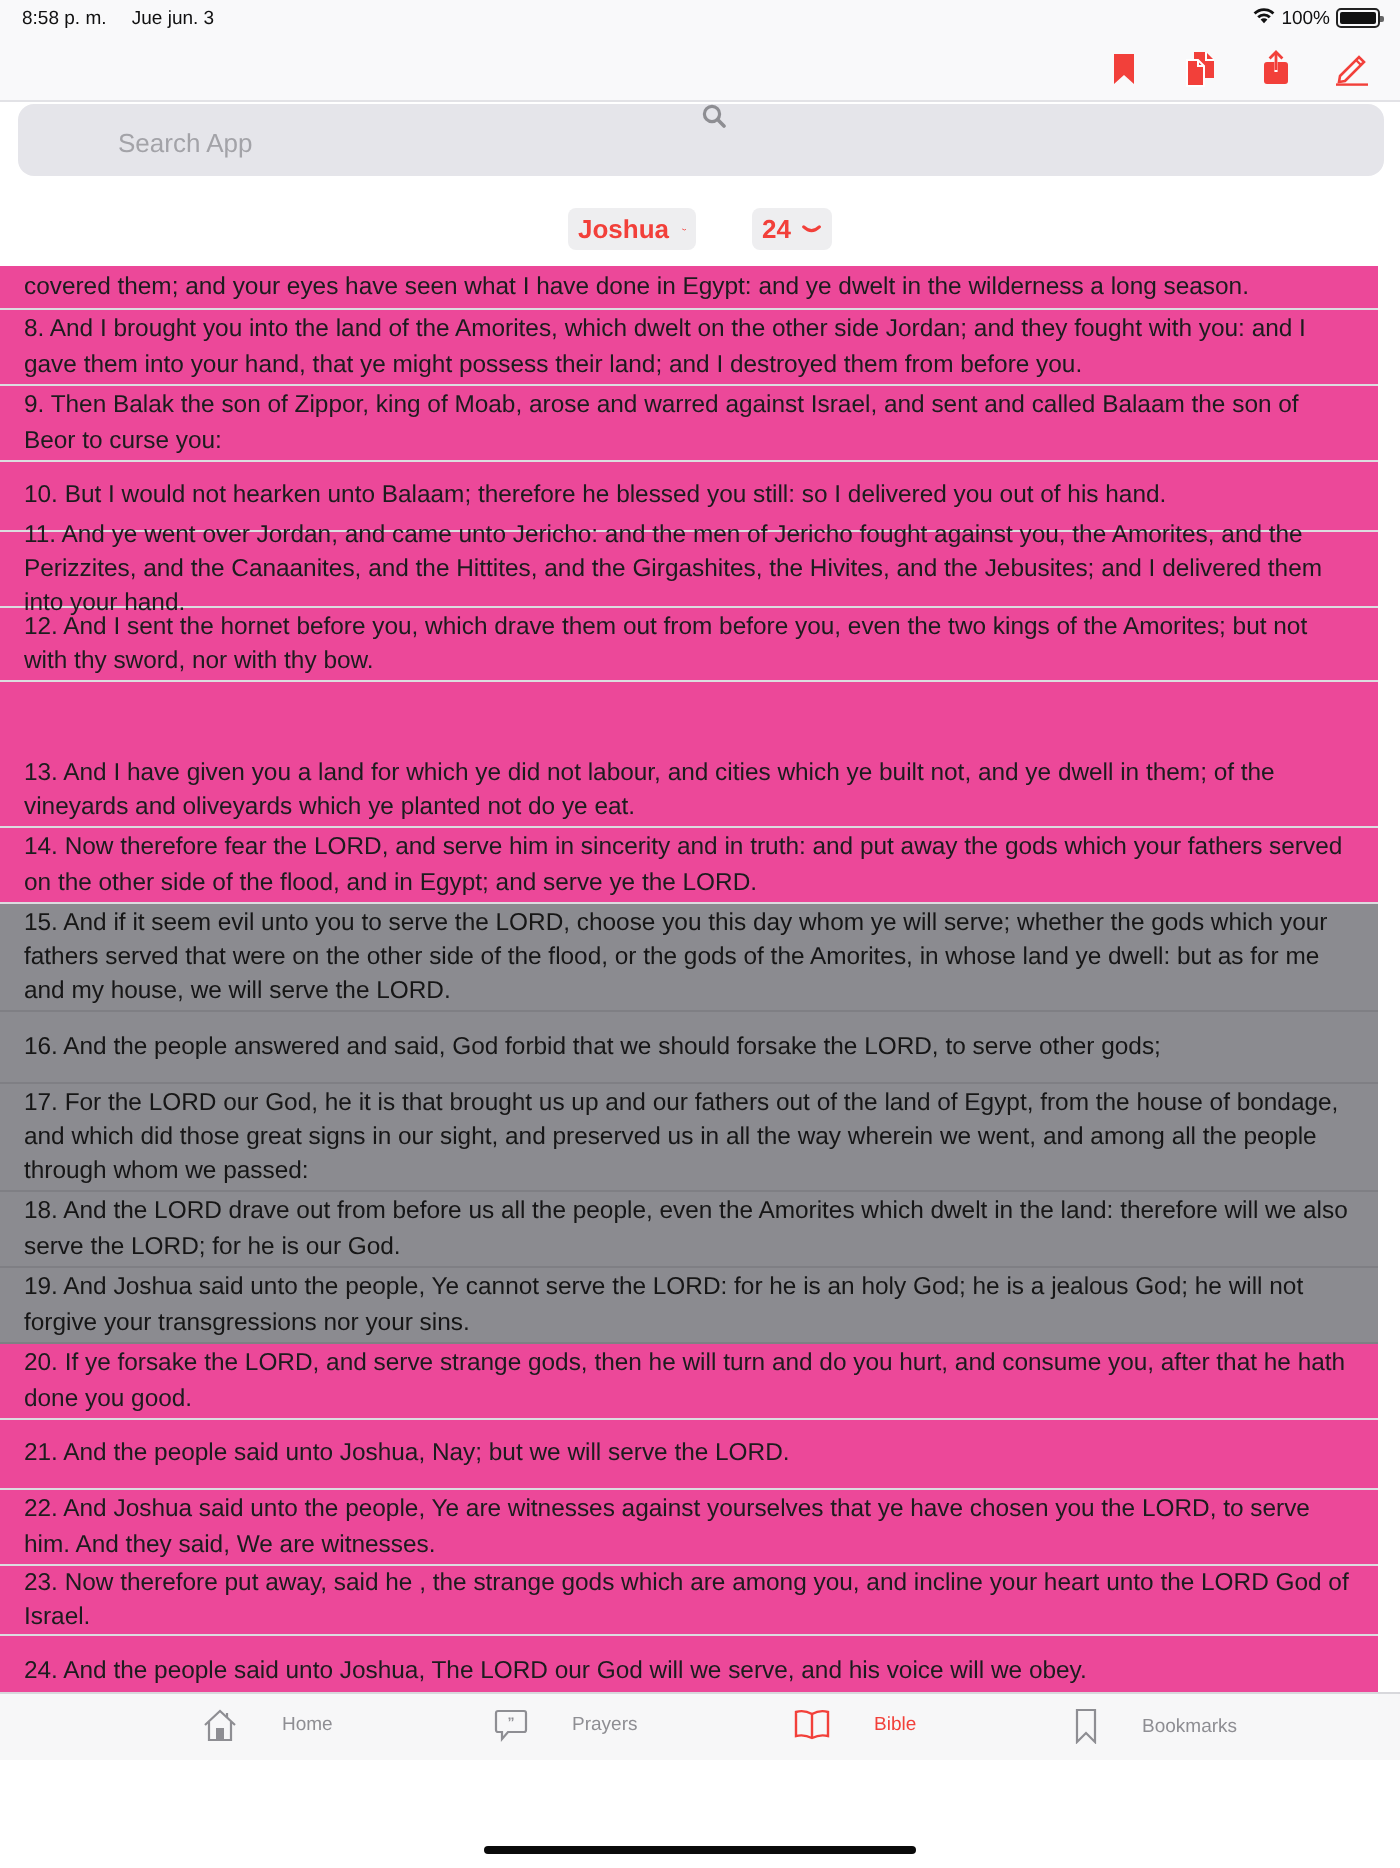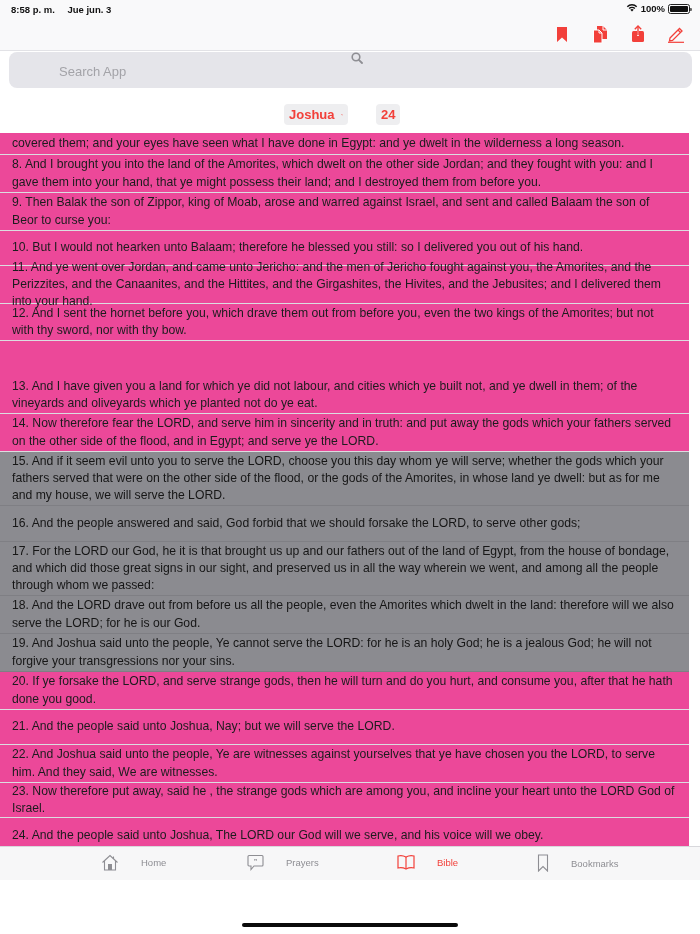--- a/index.html
+++ b/index.html
@@ -1,40 +1,40 @@
 <!DOCTYPE html>
 <html><head>
 <meta charset="utf-8">
 <style>
   * { box-sizing: border-box; margin: 0; padding: 0; }
   html, body { width: 700px; height: 934px; overflow: hidden; background: #ffffff; }
   body { font-family: "Liberation Sans", sans-serif; color: #1c1c1e; position: relative; }
 
-  .statusbar { position: absolute; top: 0; left: 0; width: 700px; height: 18px; background: #f9f9fa; font-size: 9.5px; color: #111; font-weight: bold; }
+  .statusbar { position: absolute; top: 0; left: 0; width: 700px; height: 18px; background: #f9f9fa; font-size: 9.5px; color: #111; }
   .statusbar .left { position: absolute; left: 11px; top: 4px; }
   .statusbar .left span { margin-right: 10px; }
   .statusbar .right { position: absolute; right: 10px; top: 3px; display: flex; align-items: center; gap: 3px; }
   .battery { width: 22px; height: 10px; border: 1px solid #222; border-radius: 2.5px; padding: 1px; position: relative; }
   .battery::after { content: ""; position: absolute; right: -3px; top: 3px; width: 2px; height: 3px; background: #666; border-radius: 0 1px 1px 0; }
   .battery .fill { width: 100%; height: 100%; background: #111; border-radius: 1px; }
 
   .navbar { position: absolute; top: 18px; left: 0; width: 700px; height: 33px; background: #f9f9fa; border-bottom: 1px solid #e2e2e6; }
   .nav-icons { position: absolute; right: 14px; top: 6px; display: flex; gap: 18px; align-items: center; }
   .nav-icons .ic { width: 20px; height: 20px; display: flex; align-items: center; justify-content: center; cursor: pointer; }
 
   .searchwrap { position: absolute; top: 51px; left: 0; width: 700px; height: 44px; background: #ffffff; }
   .search { position: absolute; left: 9px; top: 1px; width: 683px; height: 36px; background: #e5e5ea; border-radius: 8px; display: flex; align-items: center; padding-left: 12px; flex-direction: column; }
   .search input { border: none; background: transparent; font-family: "Liberation Sans", sans-serif; font-size: 13px; color: #333; outline: none; margin-left: 5px; width: 600px; }
   .search input::placeholder { color: #a3a3a8; }
 
   .pickers { position: absolute; top: 104px; left: 0; width: 700px; height: 22px; }
   .picker { position: absolute; top: 0; height: 21px; background: #eeeef0; border-radius: 4px; color: #f2403a; font-size: 13px; font-weight: bold; display: flex; align-items: center; padding: 0 5px; cursor: pointer; }
   .picker .chev { margin-left: 6px; width: 11px; height: 6px; }
   .picker.book { left: 284px; width: 64px; }
-  .picker.chap { left: 376px; width: 24px; }
+  .picker.chap { left: 376px; width: 40px; }
 
   .verses { position: absolute; top: 133px; left: 0; width: 689px; height: 713px; overflow: hidden; background: #ec4899; }
   .verse { position: relative; padding: 0 12px; font-size: 12.2px; line-height: 17.2px; color: #1c1c1e; display: flex; align-items: center; border-bottom: 1px solid #dcdce0; cursor: pointer; }
   .verse.hl { background: #8b8b90; border-bottom-color: #7f7f84; color: #161616; }
 
   .tabbar { position: absolute; top: 846px; left: 0; width: 700px; height: 34px; background: #f7f7f8; border-top: 1px solid #d8d8dc; }
   .tab { position: absolute; top: 7px; display: flex; align-items: center; gap: 22px; font-size: 9.5px; color: #8e8e93; cursor: pointer; }
   .tab.active { color: #f2403a; }
   .home-indicator { position: absolute; top: 923px; left: 242px; width: 216px; height: 4px; background: #0a0a0a; border-radius: 2px; }
 </style>

